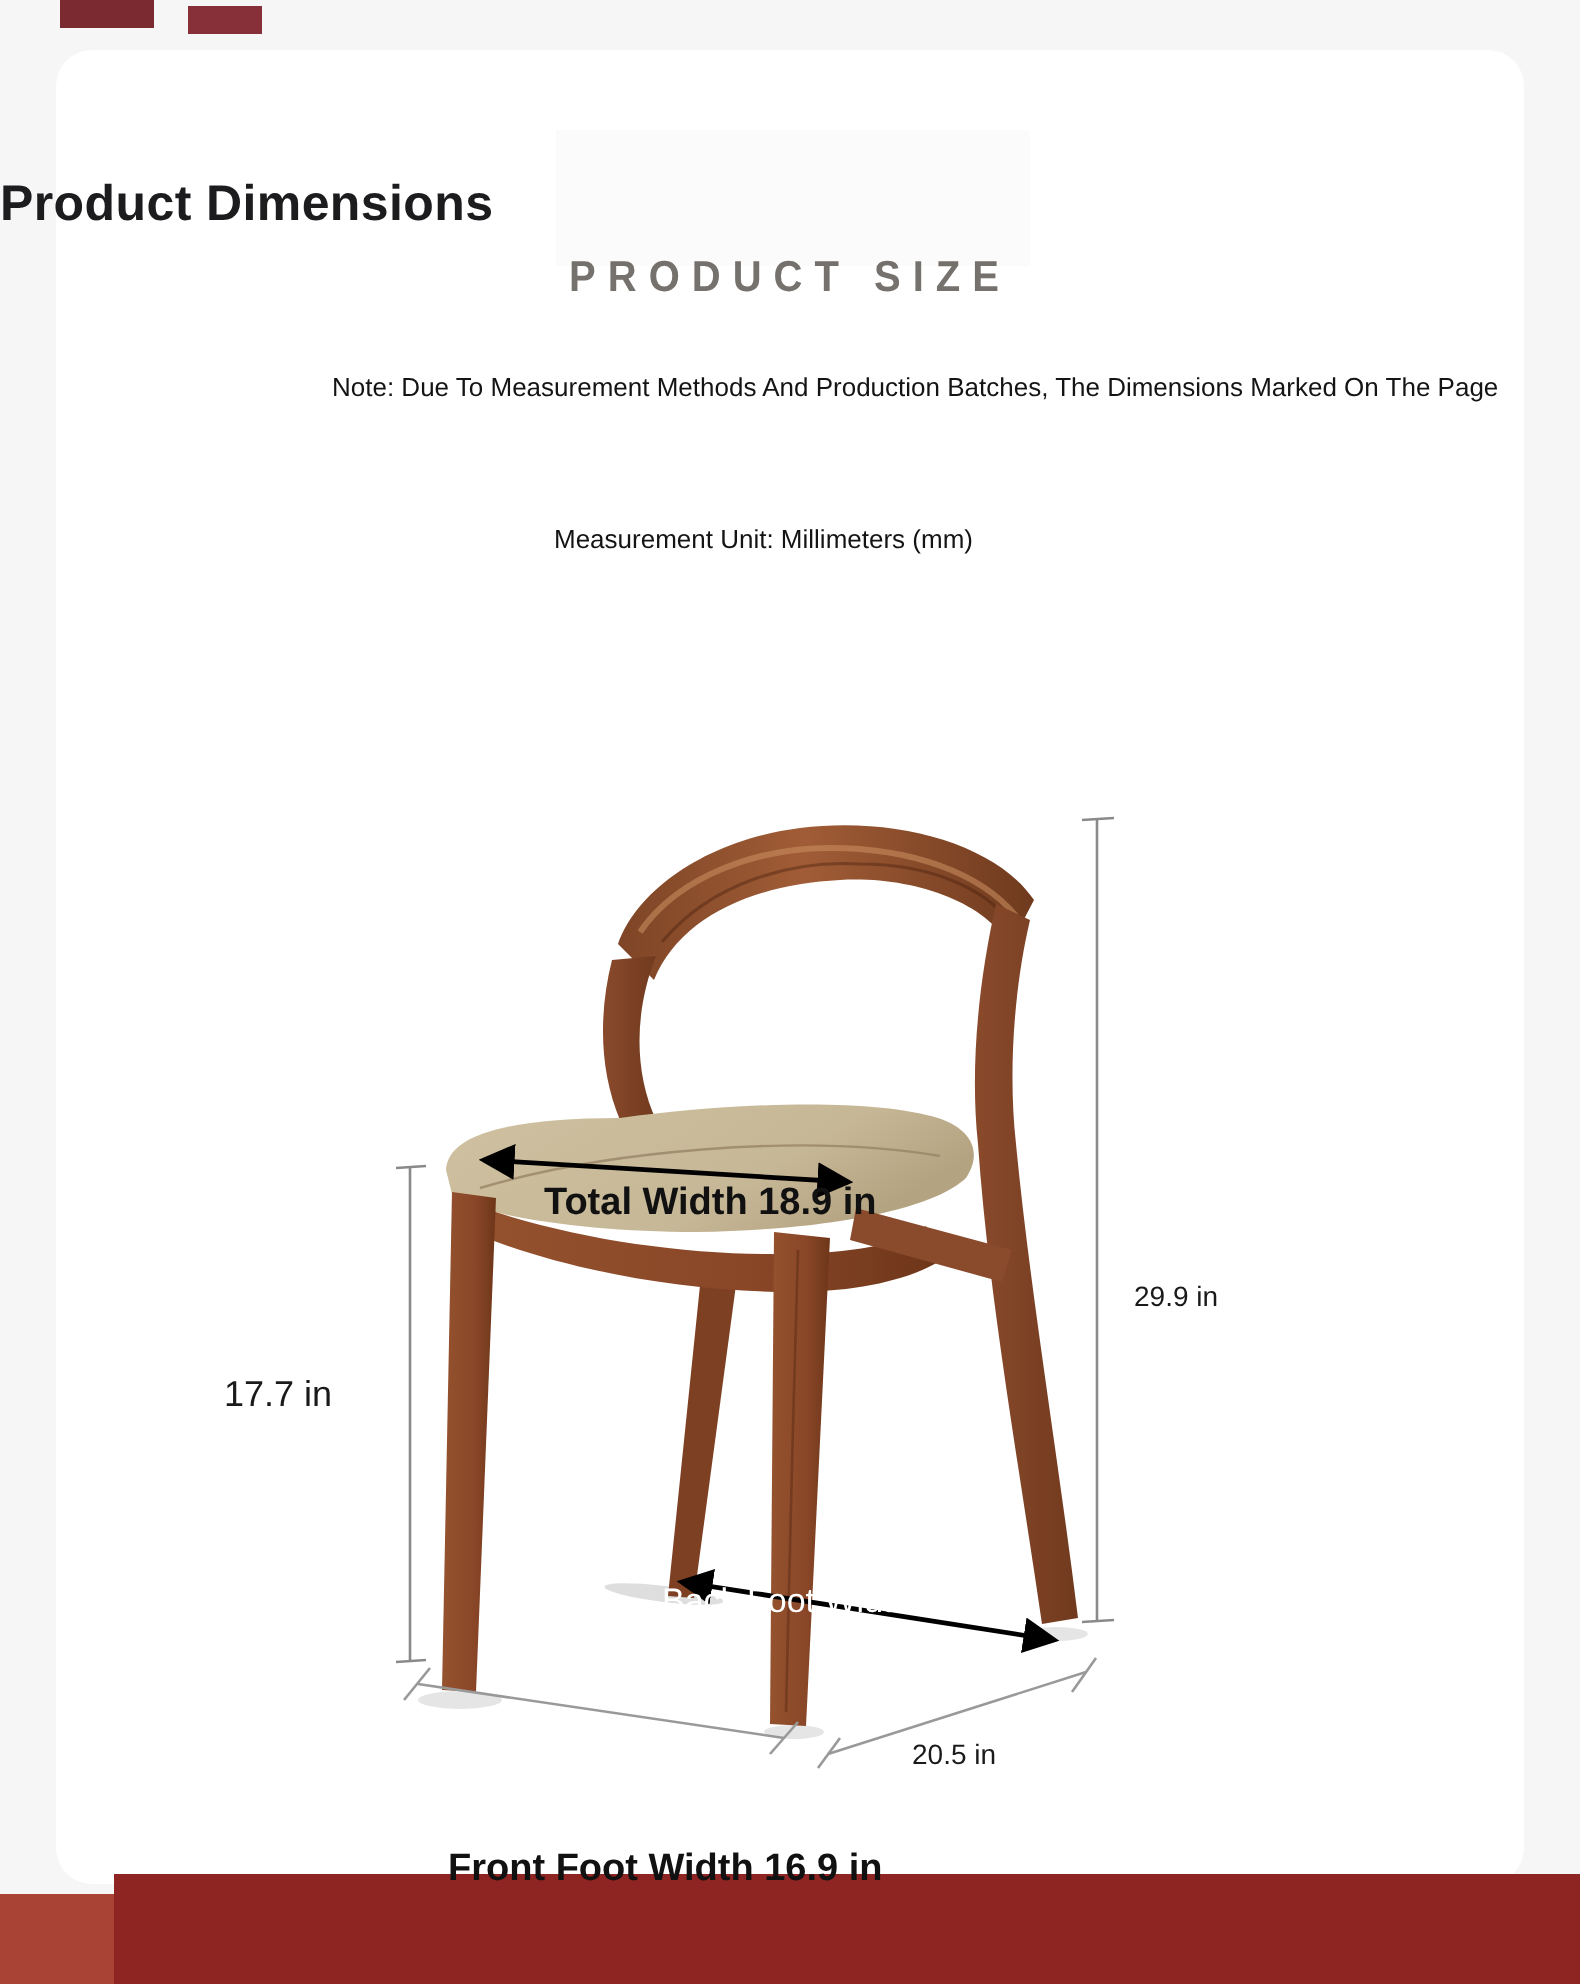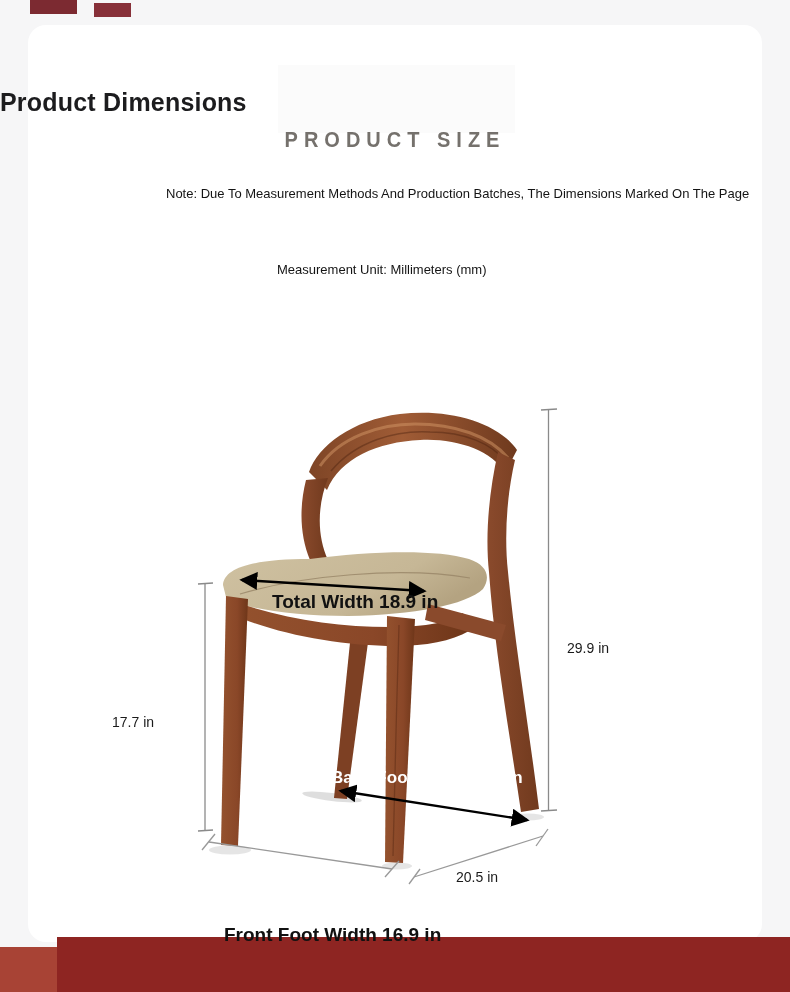--- a/index.html
+++ b/index.html
@@ -19,22 +19,22 @@
                  font-size:20px;font-weight:700;color:#57524d;opacity:.82;letter-spacing:6px;
                  transform:scaleY(1.08);}
   .note-line{position:absolute;font-size:13px;color:#141414;white-space:nowrap;}
   .note1{left:166px;top:186px;text-align:center;}
   .note2{left:165px;top:227px;}
   .note3{left:277px;top:262px;}
   .chair-svg{position:absolute;left:0;top:0;}
   .dim-label{position:absolute;color:#1a1a1a;white-space:nowrap;}
   .lbl-total{left:272px;top:591px;font-size:19px;font-weight:700;color:#111;}
   .lbl-height{left:567px;top:640px;font-size:14px;text-align:center;}
-  .lbl-seath{left:112px;top:714px;font-size:14px;}
-  .lbl-backfoot{left:331px;top:768px;font-size:17px;font-weight:700;color:#ffffff;text-align:right;}
+  .lbl-seath{left:112px;top:687px;font-size:18px;}
+  .lbl-backfoot{left:331px;top:791px;font-size:17px;font-weight:400;color:#ffffff;text-align:right;}
   .lbl-frontfoot{left:224px;top:876px;font-size:19px;font-weight:700;color:#111;margin-top:48px;}
   .lbl-depth{left:456px;top:869px;font-size:14px;}
 </style>
 </head>
 <body>
 
 <div class="stage">
 
   <div class="page-bg"></div>
   <div class="card"></div>

